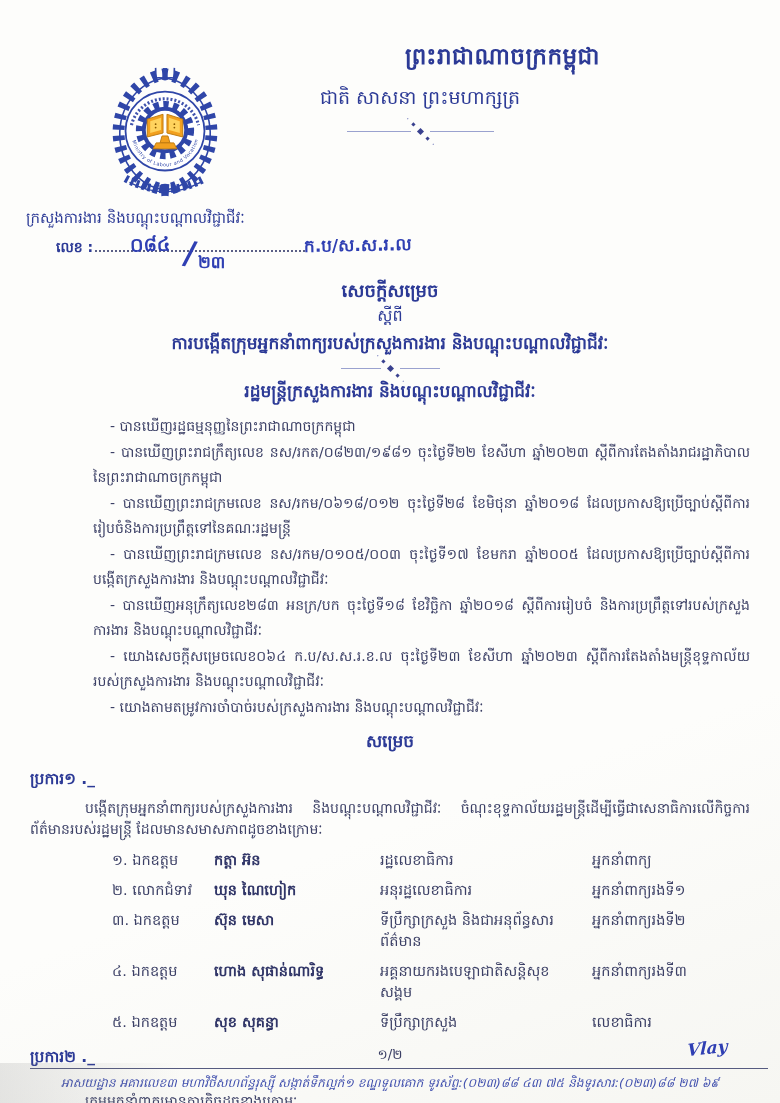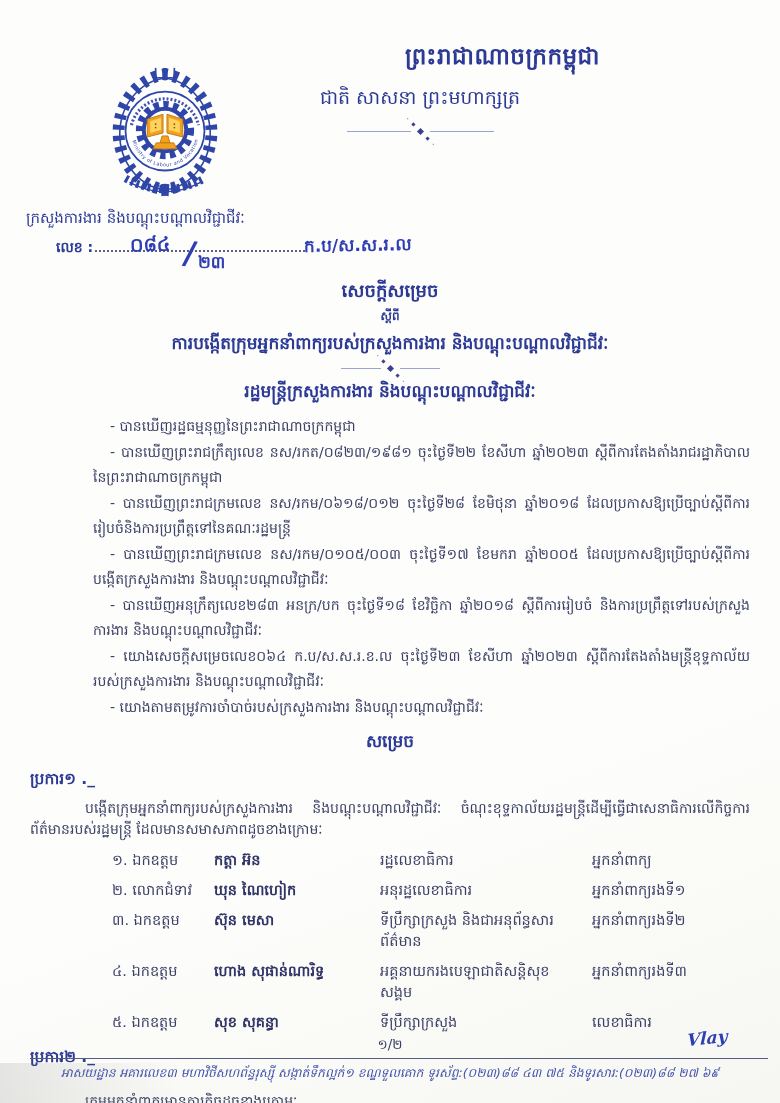--- a/index.html
+++ b/index.html
@@ -26,40 +26,40 @@
   .no-label{font-weight:bold;color:#2c3a96;}
   .dots{display:inline-block;width:210px;border-bottom:2px dotted #5a5f86;height:12px;margin:0 2px;}
   .hand{color:#2f3fb3;}
   .hand-top{position:absolute;left:74px;top:-6px;font-size:19px;font-weight:bold;transform:rotate(-2deg);}
   .hand-slash{position:absolute;left:128px;top:-4px;font-size:32px;font-weight:bold;transform:rotate(10deg);}
   .hand-bottom{position:absolute;left:142px;top:13px;font-size:17px;font-weight:bold;}
   .hand-suffix{position:absolute;left:248px;top:-4px;font-size:17px;font-weight:bold;transform:rotate(-1deg);}
   
   .title-block{text-align:center;color:#2c3a96;margin-top:6px;}
   .t1{font-size:18px;font-weight:bold;line-height:26px;}
-  .t2{font-size:12px;font-weight:bold;line-height:24px;}
+  .t2{font-size:16px;font-weight:normal;line-height:24px;}
   .t3{font-size:17px;font-weight:bold;line-height:30px;}
   .orn.small{margin:4px 0 2px 0;}
   .orn.small::before,.orn.small::after{width:40px;}
   
   .preamble{margin:8px 0 0 63px;font-size:14px;line-height:25.5px;text-align:justify;}
   .preamble div{text-indent:17px;}
   
   .samrech{text-align:center;font-size:17px;font-weight:bold;color:#2c3a96;margin:10px 0 8px 0;}
   .article-h{font-size:15.5px;font-weight:bold;color:#2c3a96;margin-top:14px;}
   .article-p{font-size:14px;line-height:21px;text-align:justify;text-indent:55px;margin-top:6px;}
   
   .members{margin:10px 0 0 82px;font-size:14.5px;}
   .mrow{display:grid;grid-template-columns:82px 146px 1fr 158px;column-gap:20px;margin-bottom:9px;line-height:21px;}
   .mname{font-weight:bold;color:#303567;}
   
   .a2-intro{font-size:14px;line-height:25px;text-indent:55px;margin-top:19px;}
   .a2-bullet{font-size:14px;line-height:25px;margin-left:58px;text-align:justify;}
   
-  .bottom{position:absolute;left:0;right:0;bottom:20px;}
+  .bottom{position:absolute;left:0;right:0;bottom:10px;}
   .pagenum-row{position:relative;height:22px;}
   .pagenum{position:absolute;left:0;right:0;text-align:center;font-size:13.5px;color:#3c4066;}
   .initial{position:absolute;right:52px;top:-8px;font-family:"DejaVu Serif","Liberation Serif",serif;
     font-style:italic;font-weight:bold;font-size:17px;color:#2f3fb3;transform:rotate(-6deg) skewX(-8deg);}
   .rule{margin:0 12px 0 30px;border-top:1.5px solid #565b80;}
   .footer-text{margin-top:6px;text-align:center;font-size:12.3px;font-style:italic;color:#4150ae;}
   .smudge{position:absolute;left:0;bottom:0;width:260px;height:40px;
     background:linear-gradient(80deg,rgba(120,120,120,.18),rgba(120,120,120,0) 70%);}
 </style>
 </head>

